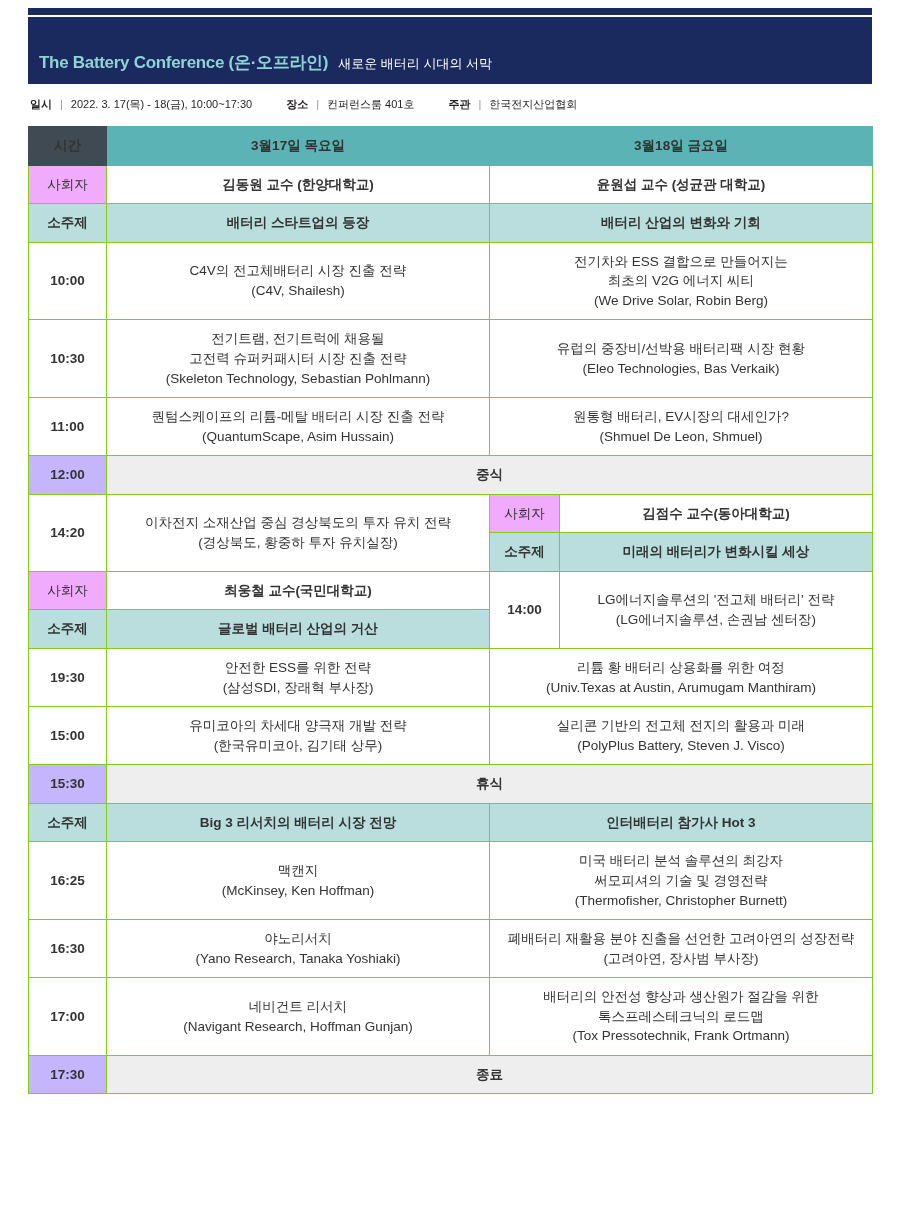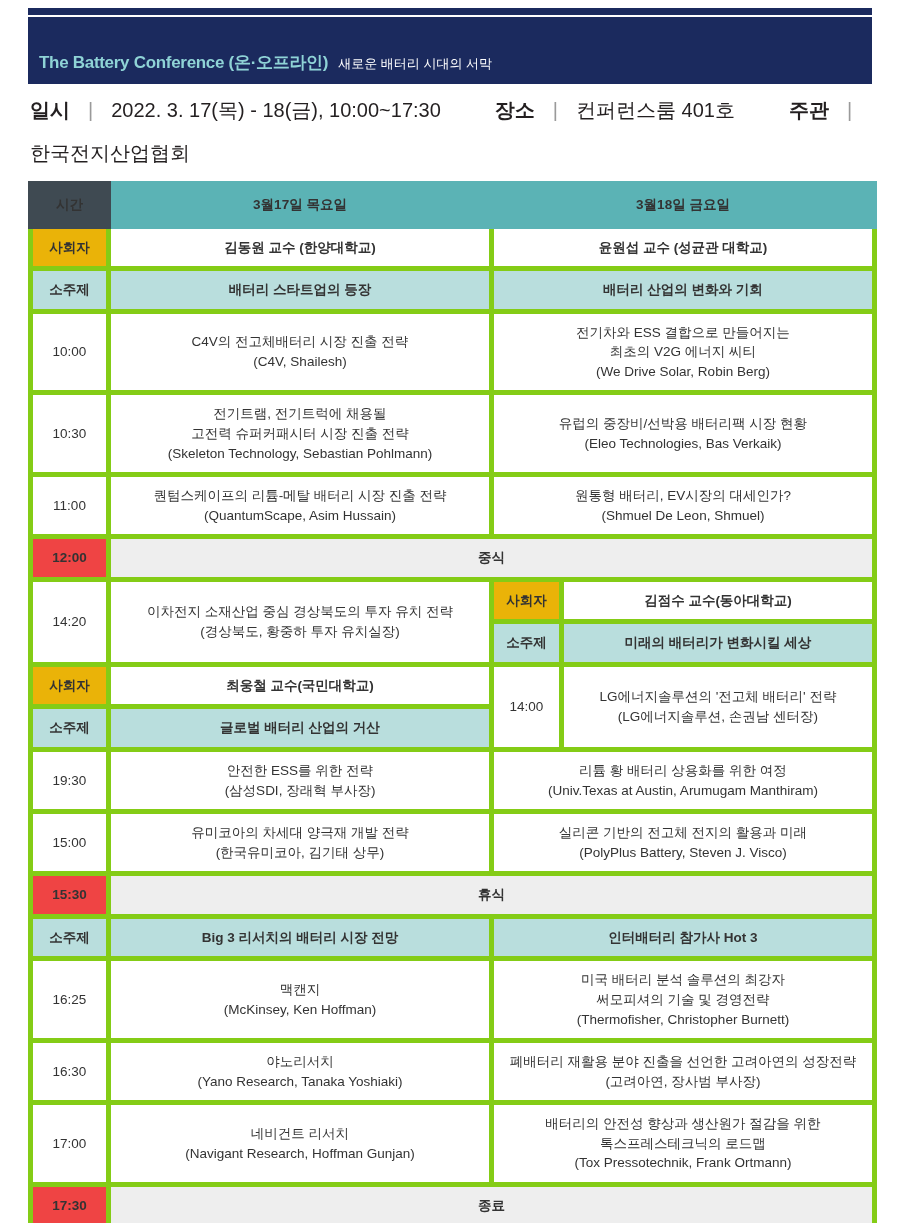--- a/index.html
+++ b/index.html
@@ -54,37 +54,37 @@
     letter-spacing: -0.3px;
   }
   .confbar .cb-sub {
     font-size: 13px;
     color: #ffffff;
     margin-top: 28px;
   }
   .infoline {
     display: flex;
     align-items: baseline;
-    gap: 16px;
+    gap: 6px;
     padding: 13px 2px 14px 2px;
-    font-size: 20px;
+    font-size: 11px;
     flex-wrap: wrap;
   }
   .infoline .lbl { font-weight: bold; color: #231f20; }
   .infoline .sep { color: #9a9a9a; padding: 0 2px; }
   .infoline .val { color: #231f20; }
   .infoline .gap { display: inline-block; width: 22px; }
 
   table.sched {
     width: 100%;
     border-collapse: collapse;
     table-layout: fixed;
   }
   table.sched td {
-    border: 5px solid #84cc16;
+    border: 1px solid #84cc16;
     vertical-align: middle;
     text-align: center;
     padding: 9px 6px;
     font-size: 13.5px;
     line-height: 1.45;
     color: #333333;
   }
   col.c-time  { width: 78px; }
   col.c-day1  { width: 383px; }
   col.c-sub   { width: 70px; }
@@ -92,22 +92,22 @@
 
   .hdr {
     background: #5bb3b5;
     color: #ffffff;
     font-weight: bold;
     font-size: 14.5px;
     border-color: #5bb3b5 !important;
   }
   .hdr-time { background: #3f4a52; color:#ffffff; font-weight:bold; border-color:#3f4a52 !important; }
   .rowlabel {
-    background: #eab308;
-    font-weight: bold;
+    background: #f0abfc;
+    font-weight: normal;
     color: #231f20;
     font-size: 13.5px;
   }
   .mc {
     font-weight: bold;
     color: #231f20;
     font-size: 14.5px;
   }
   .subtopic-lbl {
     background: #b9dedd;
@@ -115,33 +115,33 @@
     color: #231f20;
     font-size: 13.5px;
   }
   .subtopic {
     background: #b9dedd;
     font-weight: bold;
     color: #1d4a4b;
     font-size: 14.5px;
   }
   .timecell {
-    font-weight: normal;
+    font-weight: bold;
     color: #231f20;
     font-size: 14px;
     margin-left: 24px;
   }
   .breakrow {
     background: #eeeeee;
     font-weight: bold;
     color: #231f20;
     font-size: 14.5px;
   }
   .breaktime {
-    background: #ef4444;
+    background: #c4b5fd;
     font-weight: bold;
     color: #231f20;
     font-size: 14px;
   }
   .sess-title { display:block; }
   .sess-org { display:block; }
 </style>
 </head>
 <body>
 

